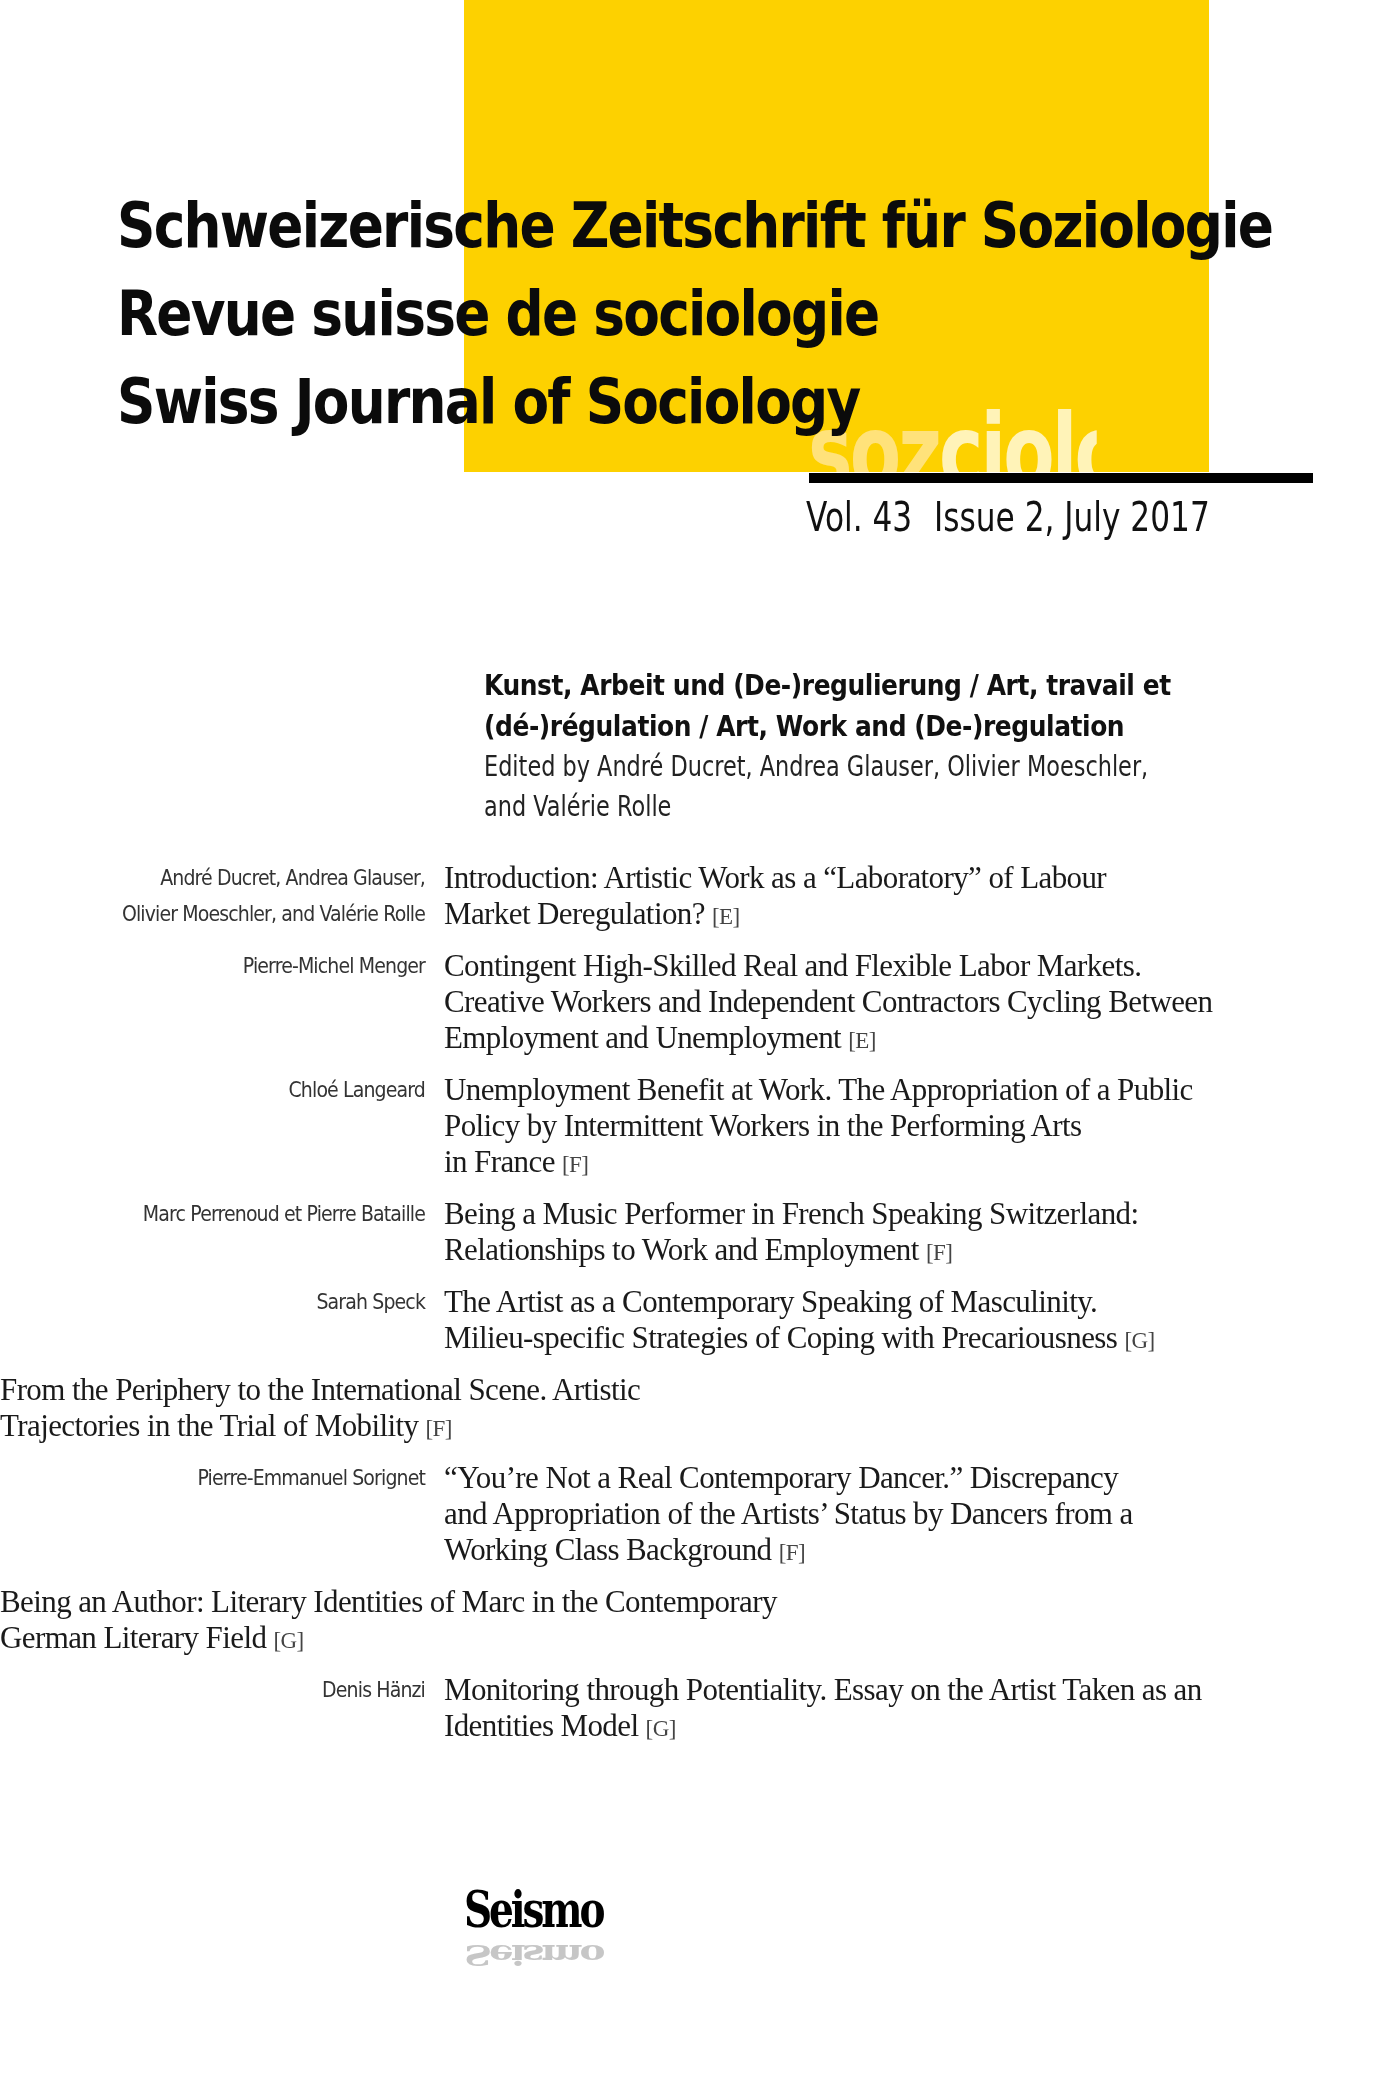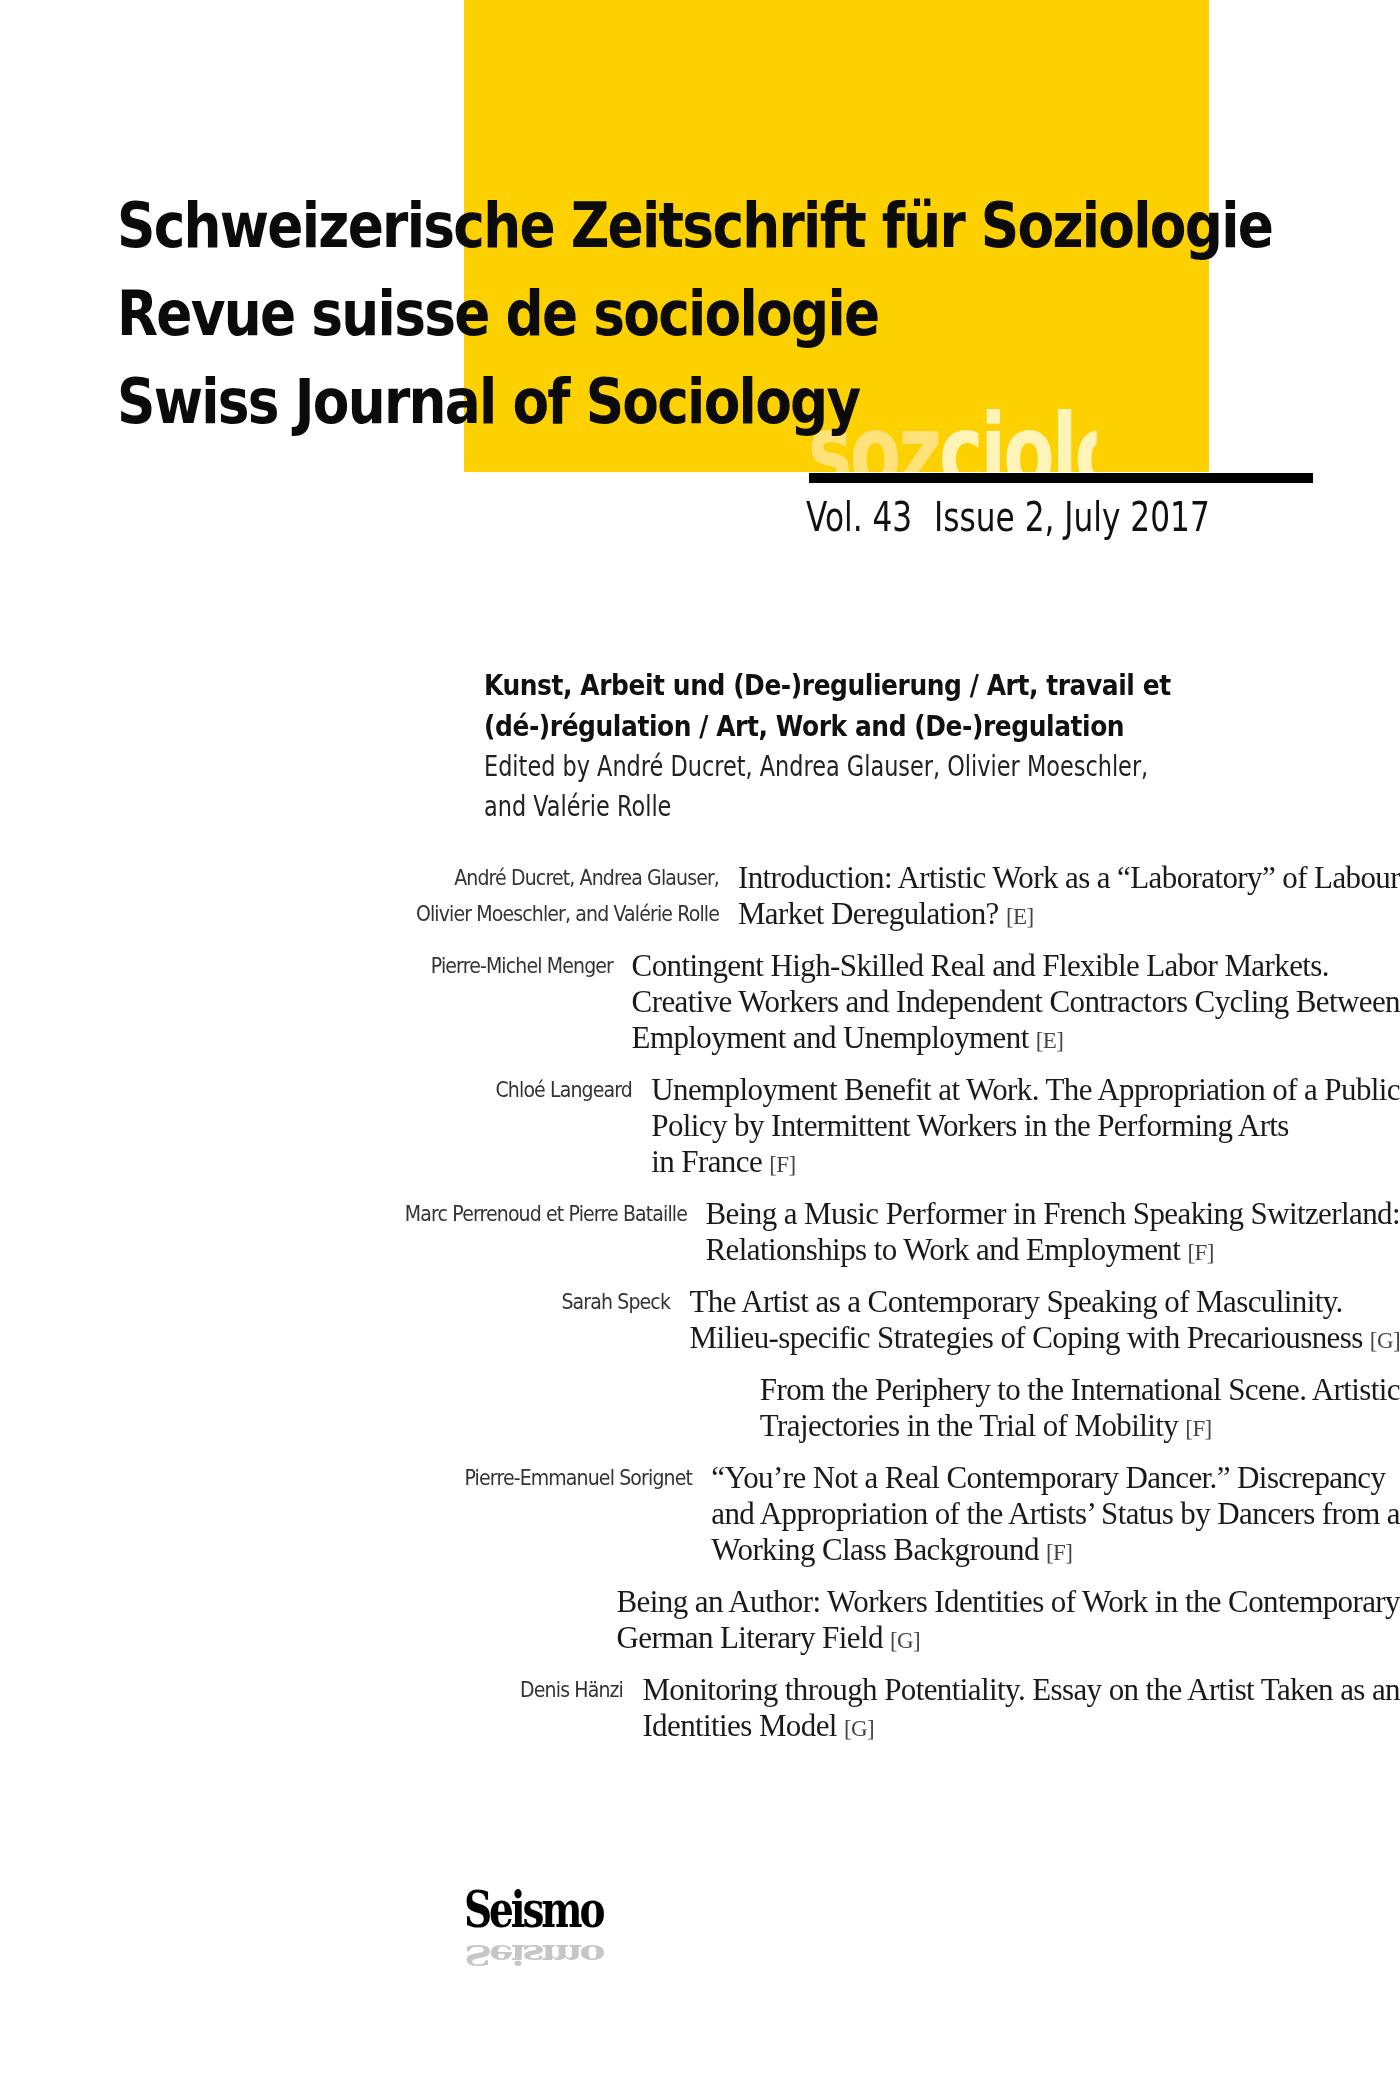--- a/index.html
+++ b/index.html
@@ -9,21 +9,21 @@
   .ghost span.a { color:#ffe27a; }
   .bar { position:absolute; left:809px; top:473px; width:504px; height:10px; background:#000; }
   .titles { position:absolute; left:117px; top:182px; font-family:"DejaVu Sans", sans-serif; font-weight:bold; font-size:62px; line-height:88px; letter-spacing:-2px; transform:scaleX(0.86); transform-origin:left top; white-space:nowrap; }
   .titles div { color:#0b0b0b; }
   .issue { position:absolute; left:806px; top:494px; font-family:"DejaVu Sans", sans-serif; font-size:40px; transform:scaleX(0.78); transform-origin:left top; white-space:nowrap; color:#111; }
   .issue span + span { margin-left:28px; }
   .theme { position:absolute; left:463px; top:665px; width:900px;margin-left:21px; }
   .theme .t { font-family:"DejaVu Sans", sans-serif; font-weight:bold; font-size:29px; line-height:41px; letter-spacing:-0.5px; transform:scaleX(0.86); transform-origin:left top; white-space:nowrap; }
   .theme .e { font-family:"DejaVu Sans", sans-serif; font-size:28px; line-height:40px; transform:scaleX(0.80); transform-origin:left top; white-space:nowrap; color:#222; }
   .toc { position:absolute; left:0; top:860px; width:1400px; }
-  .row { display:flex; margin-bottom:13px;justify-content:flex-end; }
+  .row { display:flex; margin-bottom:13px; }
   .author { width:444px; text-align:right; padding-right:19px; box-sizing:border-box; font-family:"DejaVu Sans", sans-serif; font-size:22px; line-height:36px; color:#333; letter-spacing:-1px; }
   .author div { transform:scaleX(0.86); transform-origin:right top; white-space:nowrap; }
   .title { font-family:"Liberation Serif", serif; font-size:31px; line-height:36px; color:#1a1a1a; letter-spacing:-0.6px; }
   .title div { white-space:nowrap; }
   .lang { font-size:23px; color:#444; }
   .logo { position:absolute; left:464px; top:1882px; width:120px; height:100px; }
   .logo .m { font-family:"DejaVu Serif", serif; font-weight:bold; font-size:50px; letter-spacing:-4px; color:#000; transform:scaleX(0.78); transform-origin:left top; line-height:56px; white-space:nowrap; }
   .logo .r { font-family:"DejaVu Serif", serif; font-weight:bold; font-size:50px; letter-spacing:-4px; color:#b8b8b8; transform:scaleX(0.78) scaleY(-0.55); transform-origin:left top; line-height:56px; white-space:nowrap; position:absolute; top:88px; left:0; opacity:0.8; }
 </style>
 </head>
@@ -117,21 +117,21 @@
     </div>
     <div class="title">
       <div>“You’re Not a Real Contemporary Dancer.”  Discrepancy</div>
       <div>and Appropriation of the Artists’ Status by Dancers from a</div>
       <div><span>Working Class Background</span> <span class="lang">[F]</span></div>
     </div>
   </div>
 
   <div class="row">
     <div class="title">
-      <div>Being an Author: Workers Identities of Work in the Contemporary</div>
+      <div>Being an Author: Literary Identities of Marc in the Contemporary</div>
       <div><span>German Literary Field</span> <span class="lang">[G]</span></div>
     </div>
   </div>
 
   <div class="row">
     <div class="author">
       <div>Denis Hänzi</div>
     </div>
     <div class="title">
       <div>Monitoring through Potentiality.  Essay on the Artist Taken as an</div>

